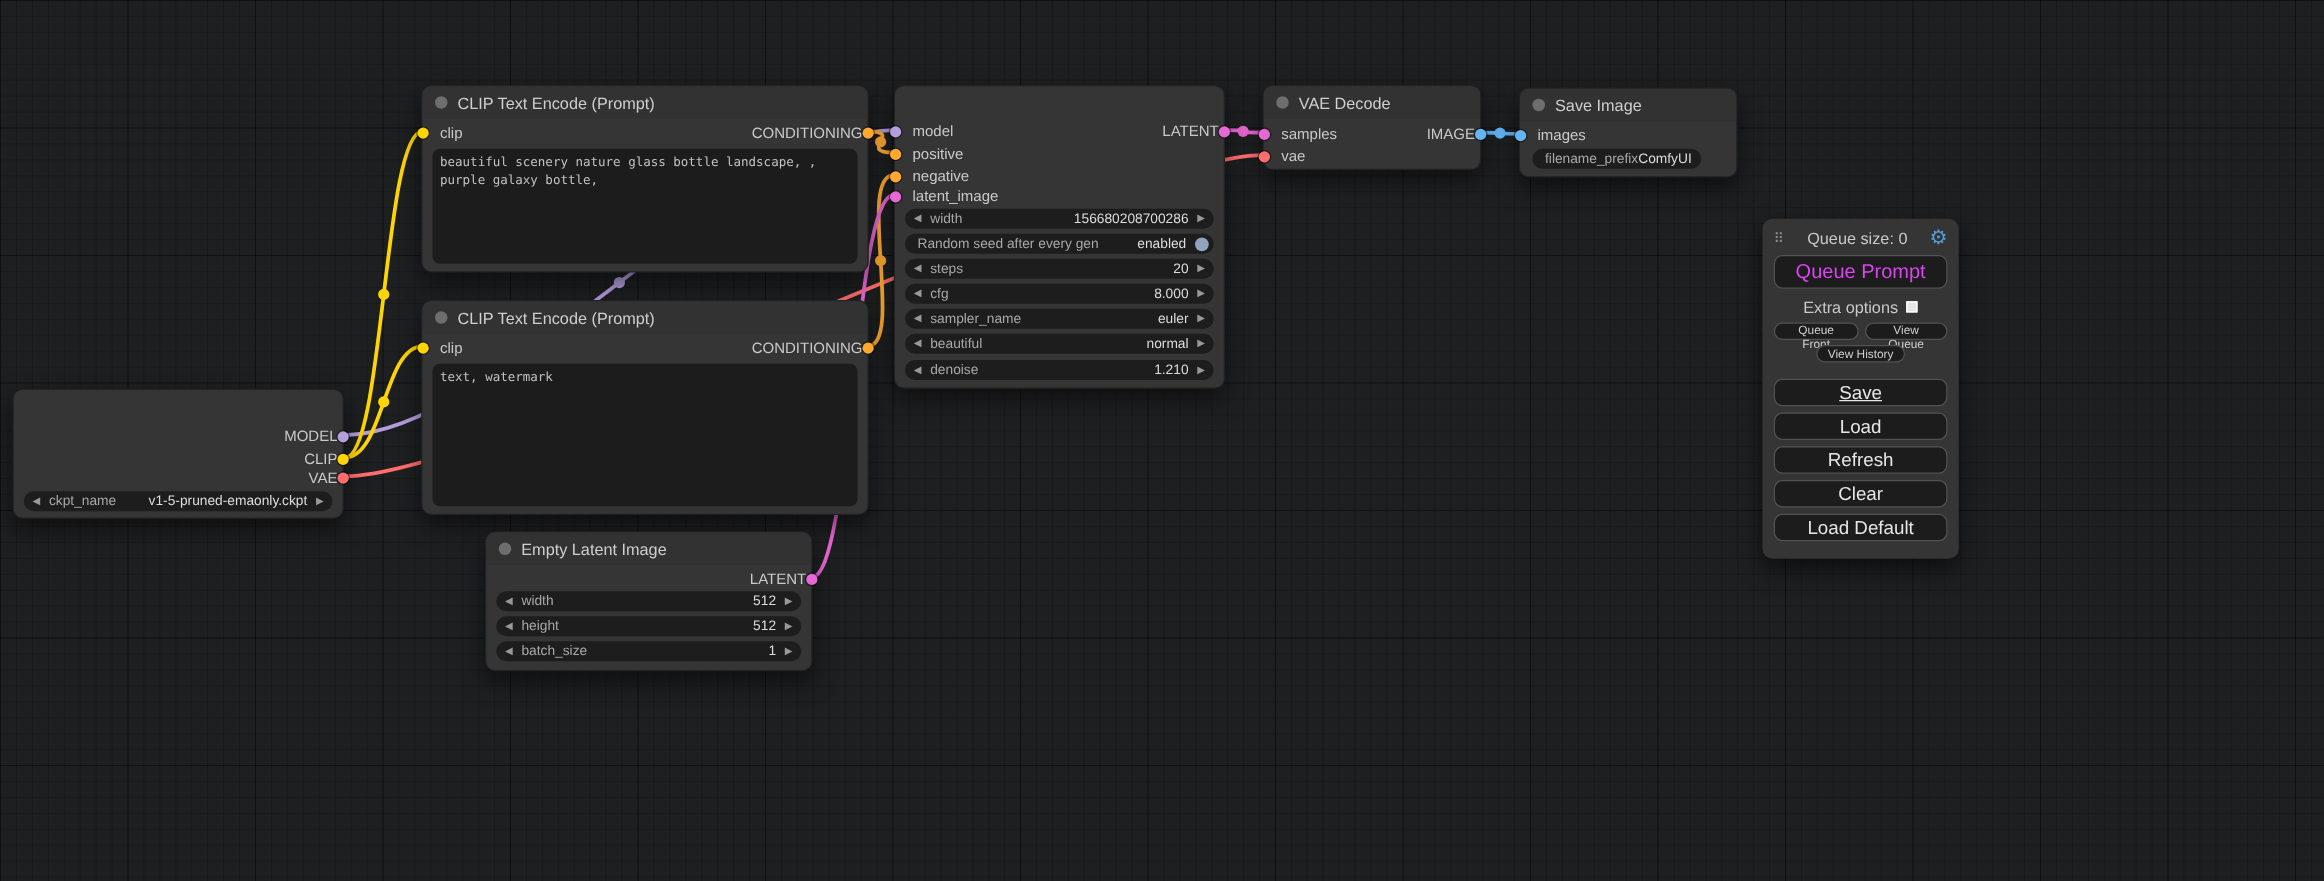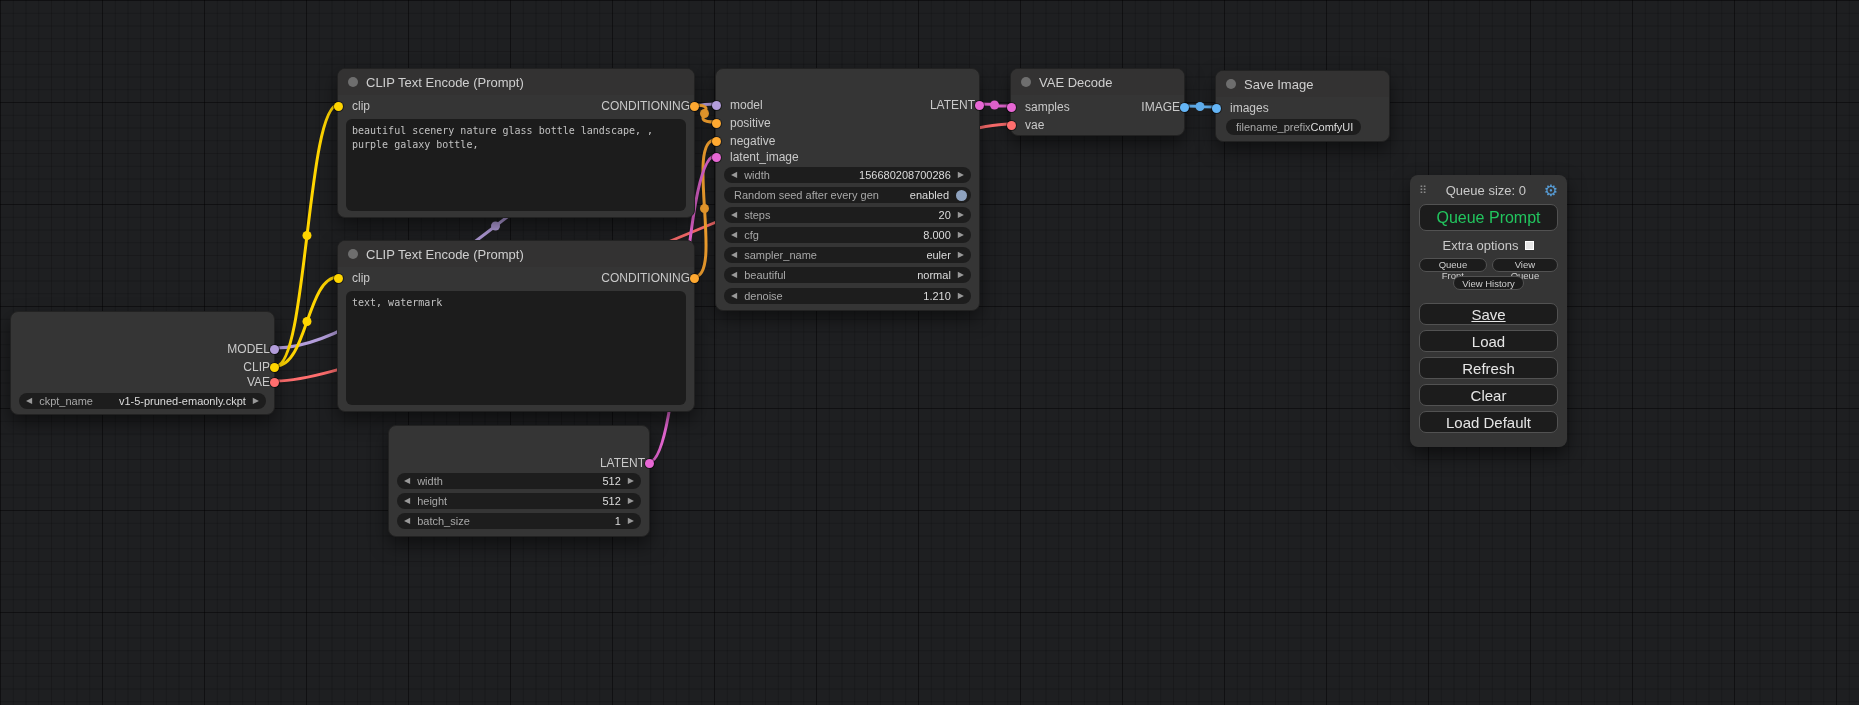--- a/index.html
+++ b/index.html
@@ -59,21 +59,21 @@
     padding:4px 9px 9px;
   }
   .menu-header { display:flex; align-items:center; height:22px; color:#c9c9c9; font-size:13px; }
   .drag-handle { color:#8a8a8a; font-size:11px; margin-right:4px; letter-spacing:-1px; }
   .queue-size { flex:1; text-align:center; }
   .gear { font-size:16px; margin-left:2px; cursor:pointer; }
 
   button { font-family:"Liberation Sans", sans-serif; cursor:pointer; }
   .btn-primary {
     display:block; width:100%; height:27px; margin:3px 0 7px; background:#1c1c1c;
-    border:1px solid #525252; border-radius:7px; color:#22c55e; font-size:16px;
+    border:1px solid #525252; border-radius:7px; color:#d946ef; font-size:16px;
   }
   .extra-row { display:flex; align-items:center; justify-content:center; gap:7px;
                color:#c9c9c9; font-size:13px; height:15px; margin-bottom:5px; }
   .checkbox { width:9px; height:9px; background:#e6e6e6; border:1px solid #fff; }
   .small-row { display:flex; justify-content:center; gap:5px; margin-bottom:4px; }
   .btn-small {
     height:14px; background:#1c1c1c; border:1px solid #525252; border-radius:7px;
     color:#cfcfcf; font-size:9.5px; padding:0 8px; line-height:11px;
   }
   .btn {
@@ -149,20 +149,24 @@
   <div class="slot" style="top:28px">
     <span class="in-label">clip</span>
     <span class="port in" style="background: rgb(255, 213, 0);"></span>
     <span class="out-label">CONDITIONING</span>
     <span class="port out" style="background: rgb(255, 169, 49);"></span>
   </div>
   <textarea class="prompt-text" style="top: 50px; height: 114px;">text, watermark</textarea>
 </div>
 
 <div class="node" style="left:388px;top:425px;width:262px;height:112px">
+  <div class="node-title">
+    <span class="tdot"></span>
+    <span>Empty Latent Image</span>
+  </div>
   <div class="slot" style="top:28px">
     <span class="out-label">LATENT</span>
     <span class="port out" style="background: rgb(231, 103, 212);"></span>
   </div>
   <div class="widget" style="top:47px">
     <span class="warrow">◀</span>
     <span class="wlabel">width</span>
     <span class="wvalue">512</span>
     <span class="warrow">▶</span>
   </div>

